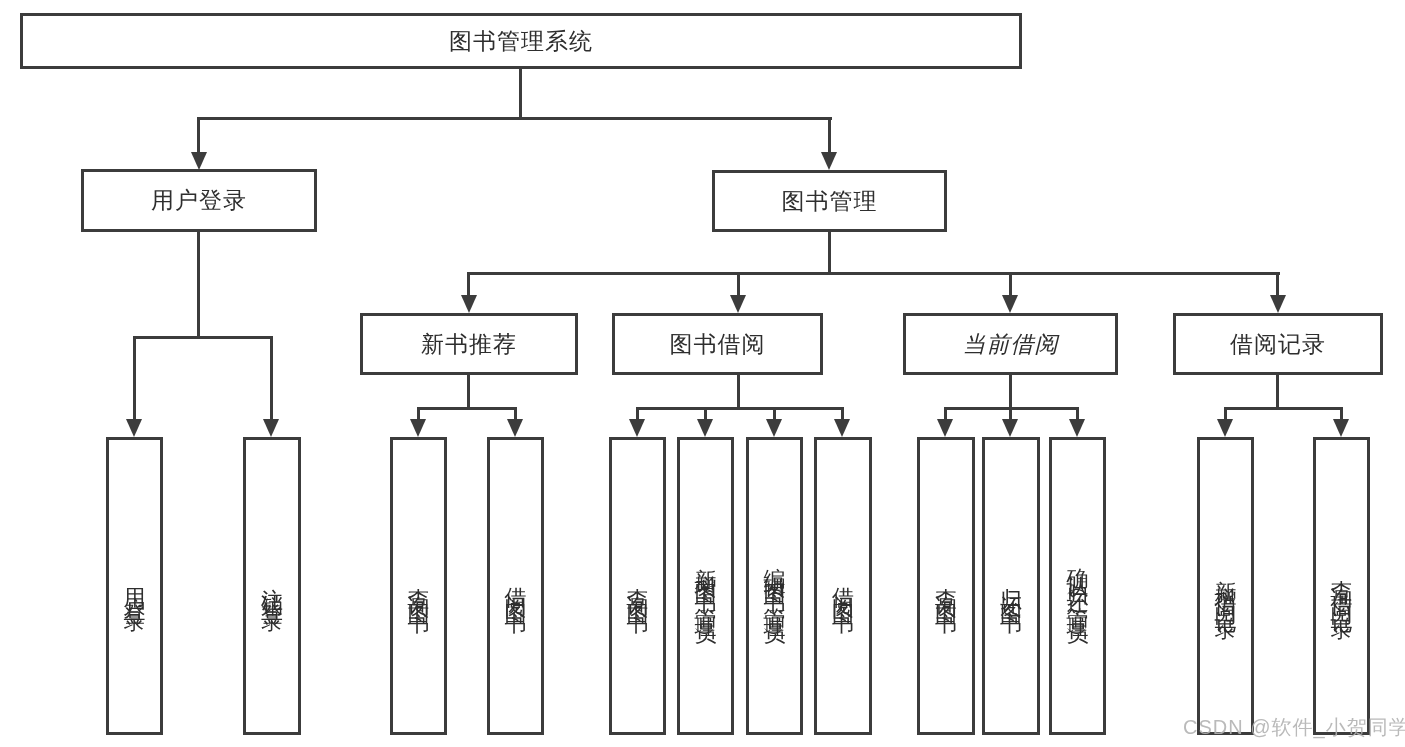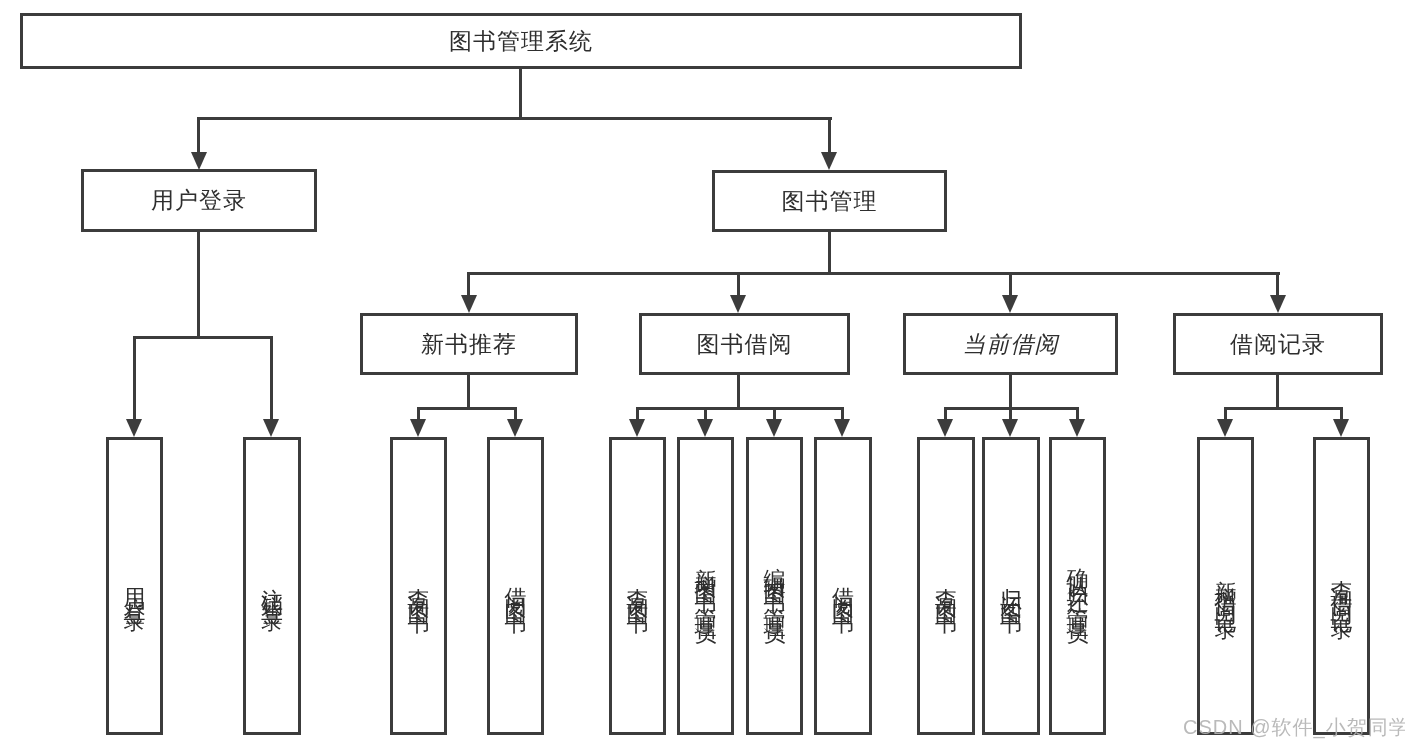--- a/index.html
+++ b/index.html
@@ -61,21 +61,21 @@
 <body>
 
 <div id="canvas">
 
   <div class="box" style="left:20px;top:13px;width:1002px;height:56px;">图书管理系统</div>
 
   <div class="box" style="left:81px;top:169px;width:236px;height:63px;">用户登录</div>
   <div class="box" style="left:360px;top:313px;width:218px;height:62px;">新书推荐</div>
 
   <div class="box" style="left:712px;top:170px;width:235px;height:62px;">图书管理</div>
-  <div class="box" style="left:639px;top:313px;width:211px;height:62px;">图书借阅</div>
+  <div class="box" style="left:612px;top:313px;width:211px;height:62px;">图书借阅</div>
   <div class="box" style="left:903px;top:313px;width:215px;height:62px;font-style:italic;">当前借阅</div>
   <div class="box" style="left:1173px;top:313px;width:210px;height:62px;">借阅记录</div>
 
   <div class="leafbox" style="left:106px;top:437px;width:57px;height:298px;">
     <span class="vtext">用户登录</span>
   </div>
   <div class="leafbox" style="left:243px;top:437px;width:58px;height:298px;">
     <span class="vtext">注销登录</span>
   </div>
 

